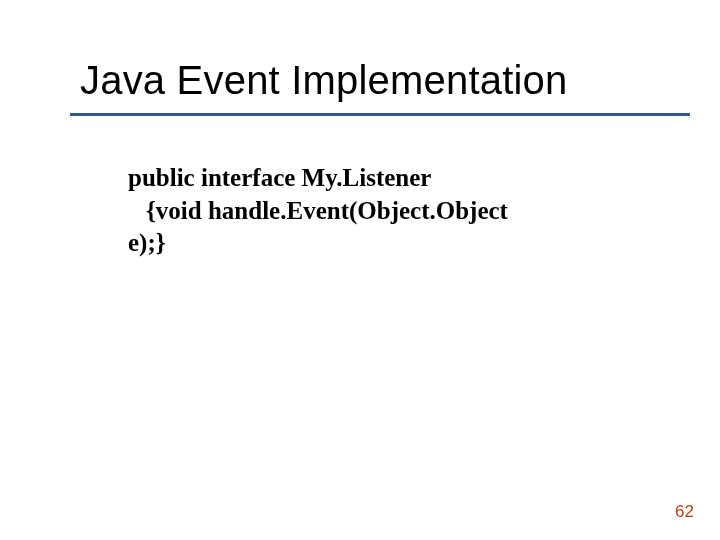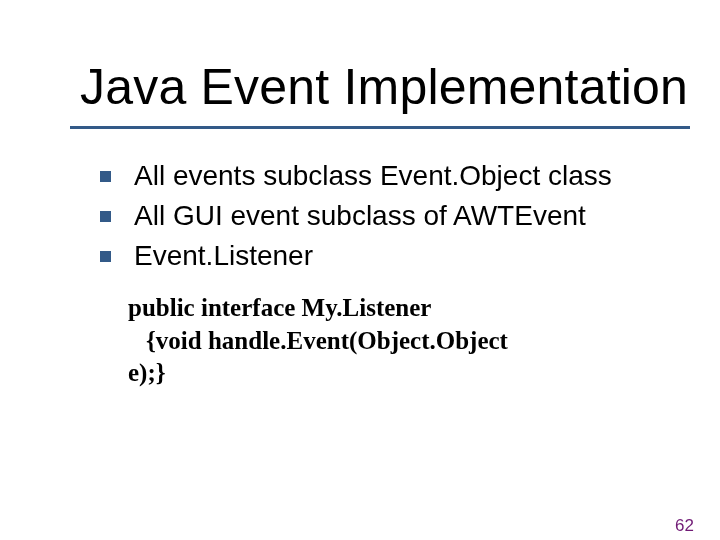--- a/index.html
+++ b/index.html
@@ -1,52 +1,38 @@
 <!DOCTYPE html>
 <html><head>
 <meta charset="utf-8">
 <style>
   html,body{margin:0;padding:0;width:720px;height:540px;background:#fff;font-family:Verdana,Arial,sans-serif;color:#000;overflow:hidden}
   .slide{position:relative;width:720px;height:540px;box-sizing:border-box}
   .title-wrap{padding:58px 0 0 80px}
-  .title{font-size:50px;letter-spacing:0.2px}
+  .title{font-size:40px;letter-spacing:0.2px}
   .title-underline{margin:10px 0 0 0;height:3px;background:#335a88;width:620px;margin-left:70px}
   .body{padding:28px 0 0 100px;width:560px}
   .bullets{list-style:none;margin:0;padding:0}
   .bullets li{position:relative;font-size:28px;line-height:1.35;padding-left:34px;margin-bottom:2px}
   .sqb{position:absolute;left:0;top:14px;width:11px;height:11px;background:#335a88}
   .code{margin:18px 0 0 28px;font-family:Liberation Serif, serif;font-weight:bold;font-size:25px;line-height:1.3;width:520px}
   .code .indent{padding-left:18px}
-  .pagenum{position:absolute;right:26px;bottom:4px;font-size:17px;color:#701a75}
+  .pagenum{position:absolute;right:26px;bottom:18px;font-size:17px;color:#c2410c}
 </style>
 </head>
 <body>
 
 <div class="slide">
 
   <div class="title-wrap">
     <div class="title">Java Event Implementation</div>
   </div>
   <div class="title-underline"></div>
 
   <div class="body">
-    <ul class="bullets">
-      <li>
-        <span class="sqb"></span>
-        <span>All events subclass Event.Object class</span>
-      </li>
-      <li>
-        <span class="sqb"></span>
-        <span>All GUI event subclass of AWTEvent</span>
-      </li>
-      <li>
-        <span class="sqb"></span>
-        <span>Event.Listener</span>
-      </li>
-    </ul>
 
     <div class="code">
       <div>public interface My.Listener</div>
       <div class="indent">{void handle.Event(Object.Object</div>
       <div>e);}</div>
     </div>
   </div>
 
   <div class="pagenum">62</div>
 </div>

